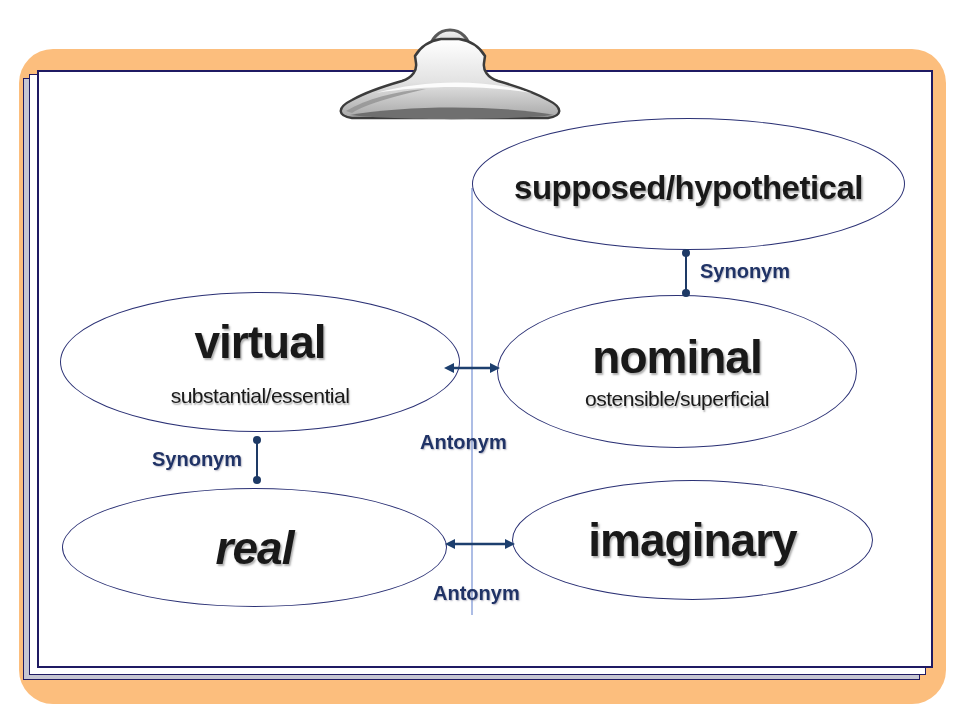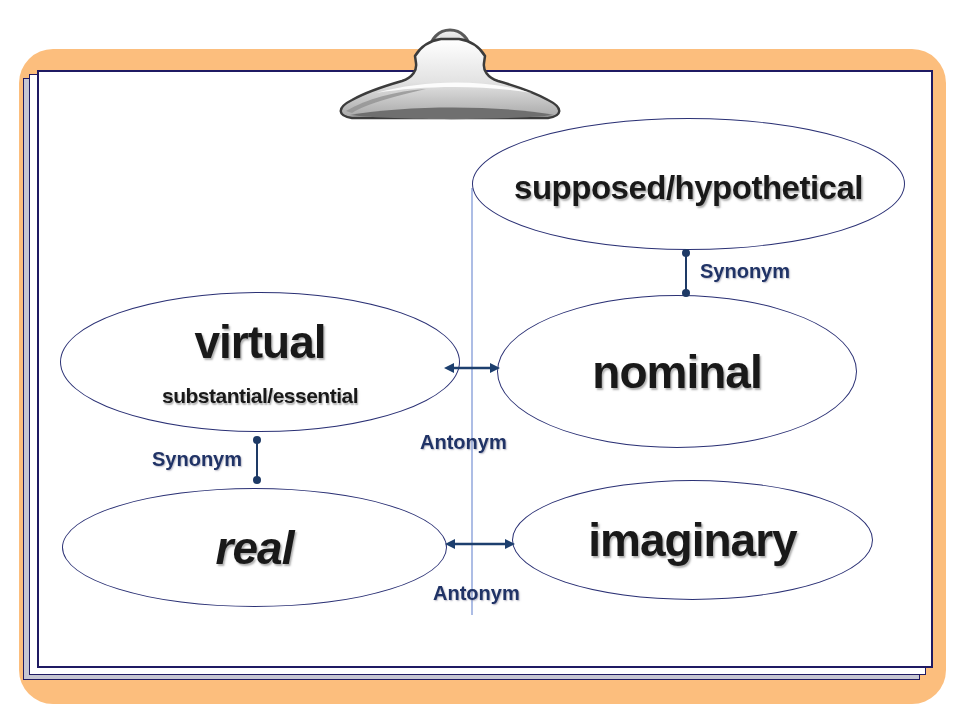--- a/index.html
+++ b/index.html
@@ -30,21 +30,21 @@
   .node{
     box-sizing:border-box;border:1.6px solid #2b3175;border-radius:50%;
     display:flex;flex-direction:column;align-items:center;justify-content:center;
     text-align:center;color:#191919;background:transparent;
   }
   .node .main{
     font-weight:bold;font-size:46px;line-height:1;letter-spacing:-1px;
     text-shadow:1.5px 2px 2px rgba(110,110,110,.55);
   }
   .node .sub{
-    font-weight:bold;font-size:21px;line-height:1;letter-spacing:-0.5px;
+    font-weight:normal;font-size:21px;line-height:1;letter-spacing:-0.5px;
     text-shadow:1px 1.5px 1.5px rgba(110,110,110,.5);
     text-align:center;
   }
   .node-supposed{left:472px;top:118px;width:433px;height:132px;padding-top:6px;}
   .node-supposed .main{font-size:33px;letter-spacing:-0.5px;}
   .node-virtual{left:60px;top:292px;width:400px;height:140px;gap:20px;}
   .node-nominal{left:497px;top:295px;width:360px;height:153px;gap:8px;}
   .node-real{left:62px;top:488px;width:385px;height:119px;font-style:italic;}
   .node-imaginary{left:512px;top:480px;width:361px;height:120px;}
 
@@ -103,20 +103,21 @@
   <div class="main">supposed/hypothetical</div>
 </div>
 
 <div class="abs node node-virtual">
   <div class="main">virtual</div>
   <div class="sub">substantial/essential</div>
 </div>
 
 <div class="abs node node-nominal">
   <div class="main">nominal</div>
+  <div class="sub">ostensible/superficial</div>
 </div>
 
 <div class="abs node node-real">
   <div class="main">real</div>
 </div>
 
 <div class="abs node node-imaginary">
   <div class="main">imaginary</div>
 </div>
 

